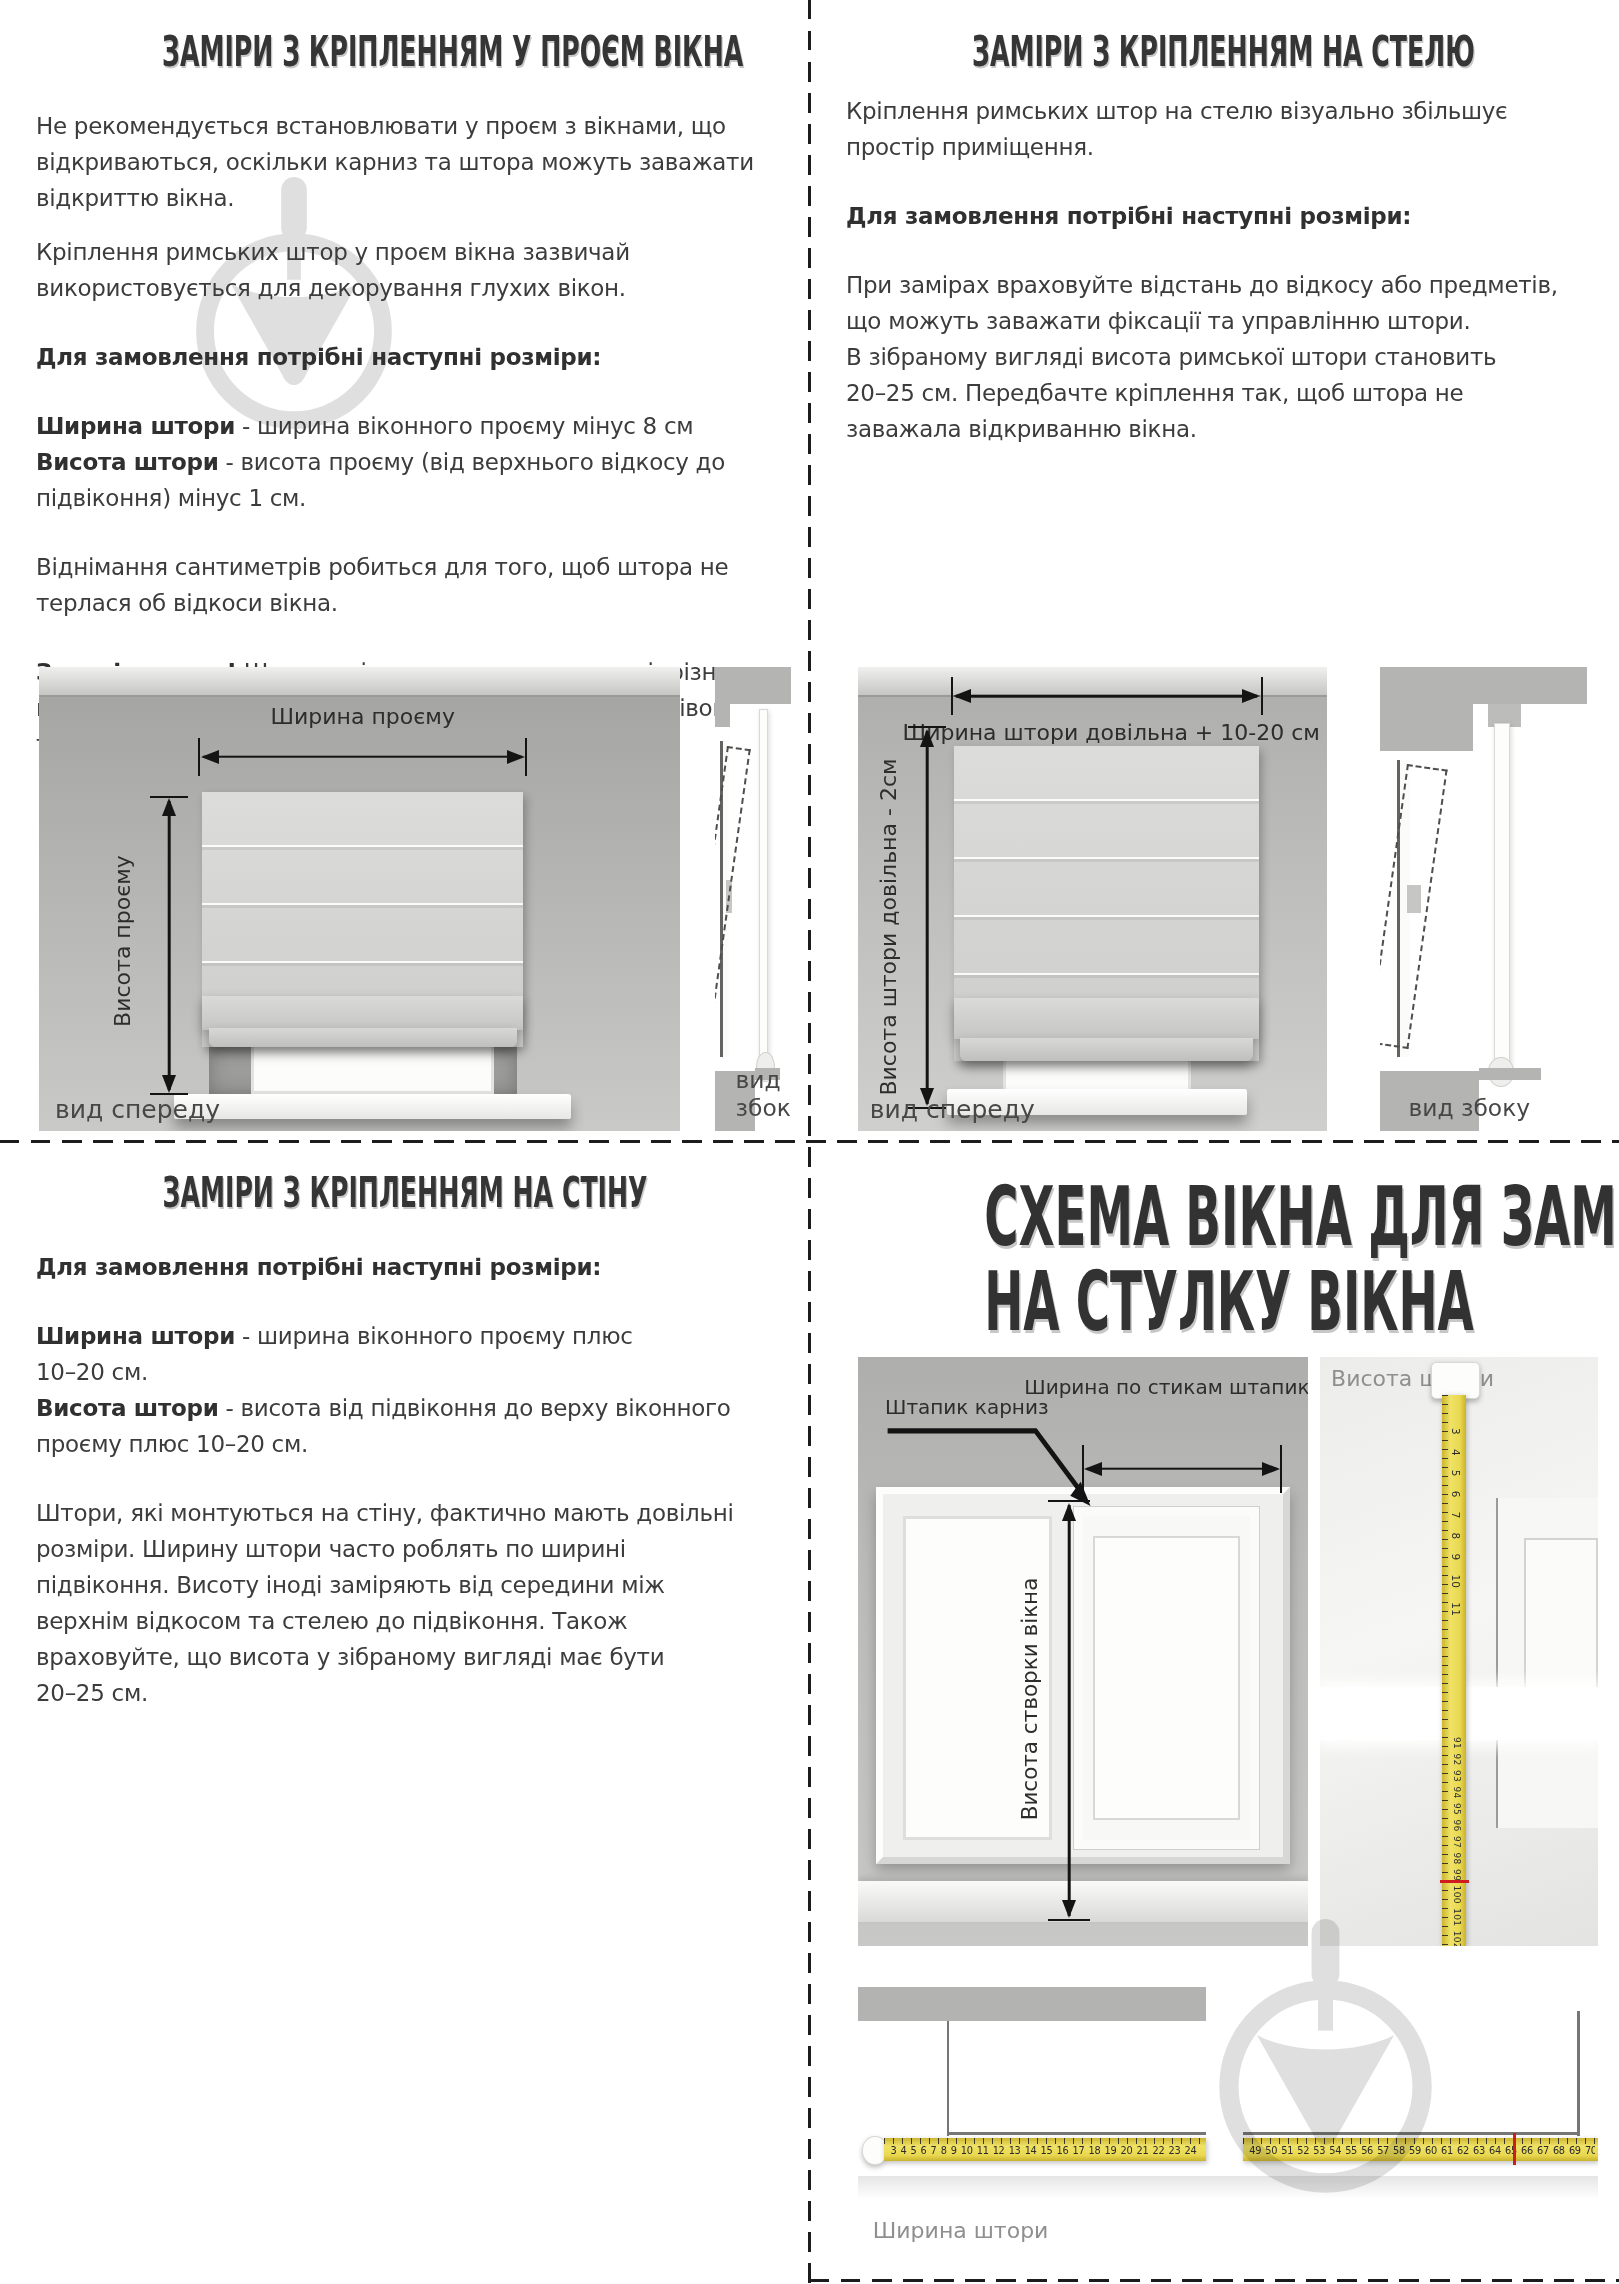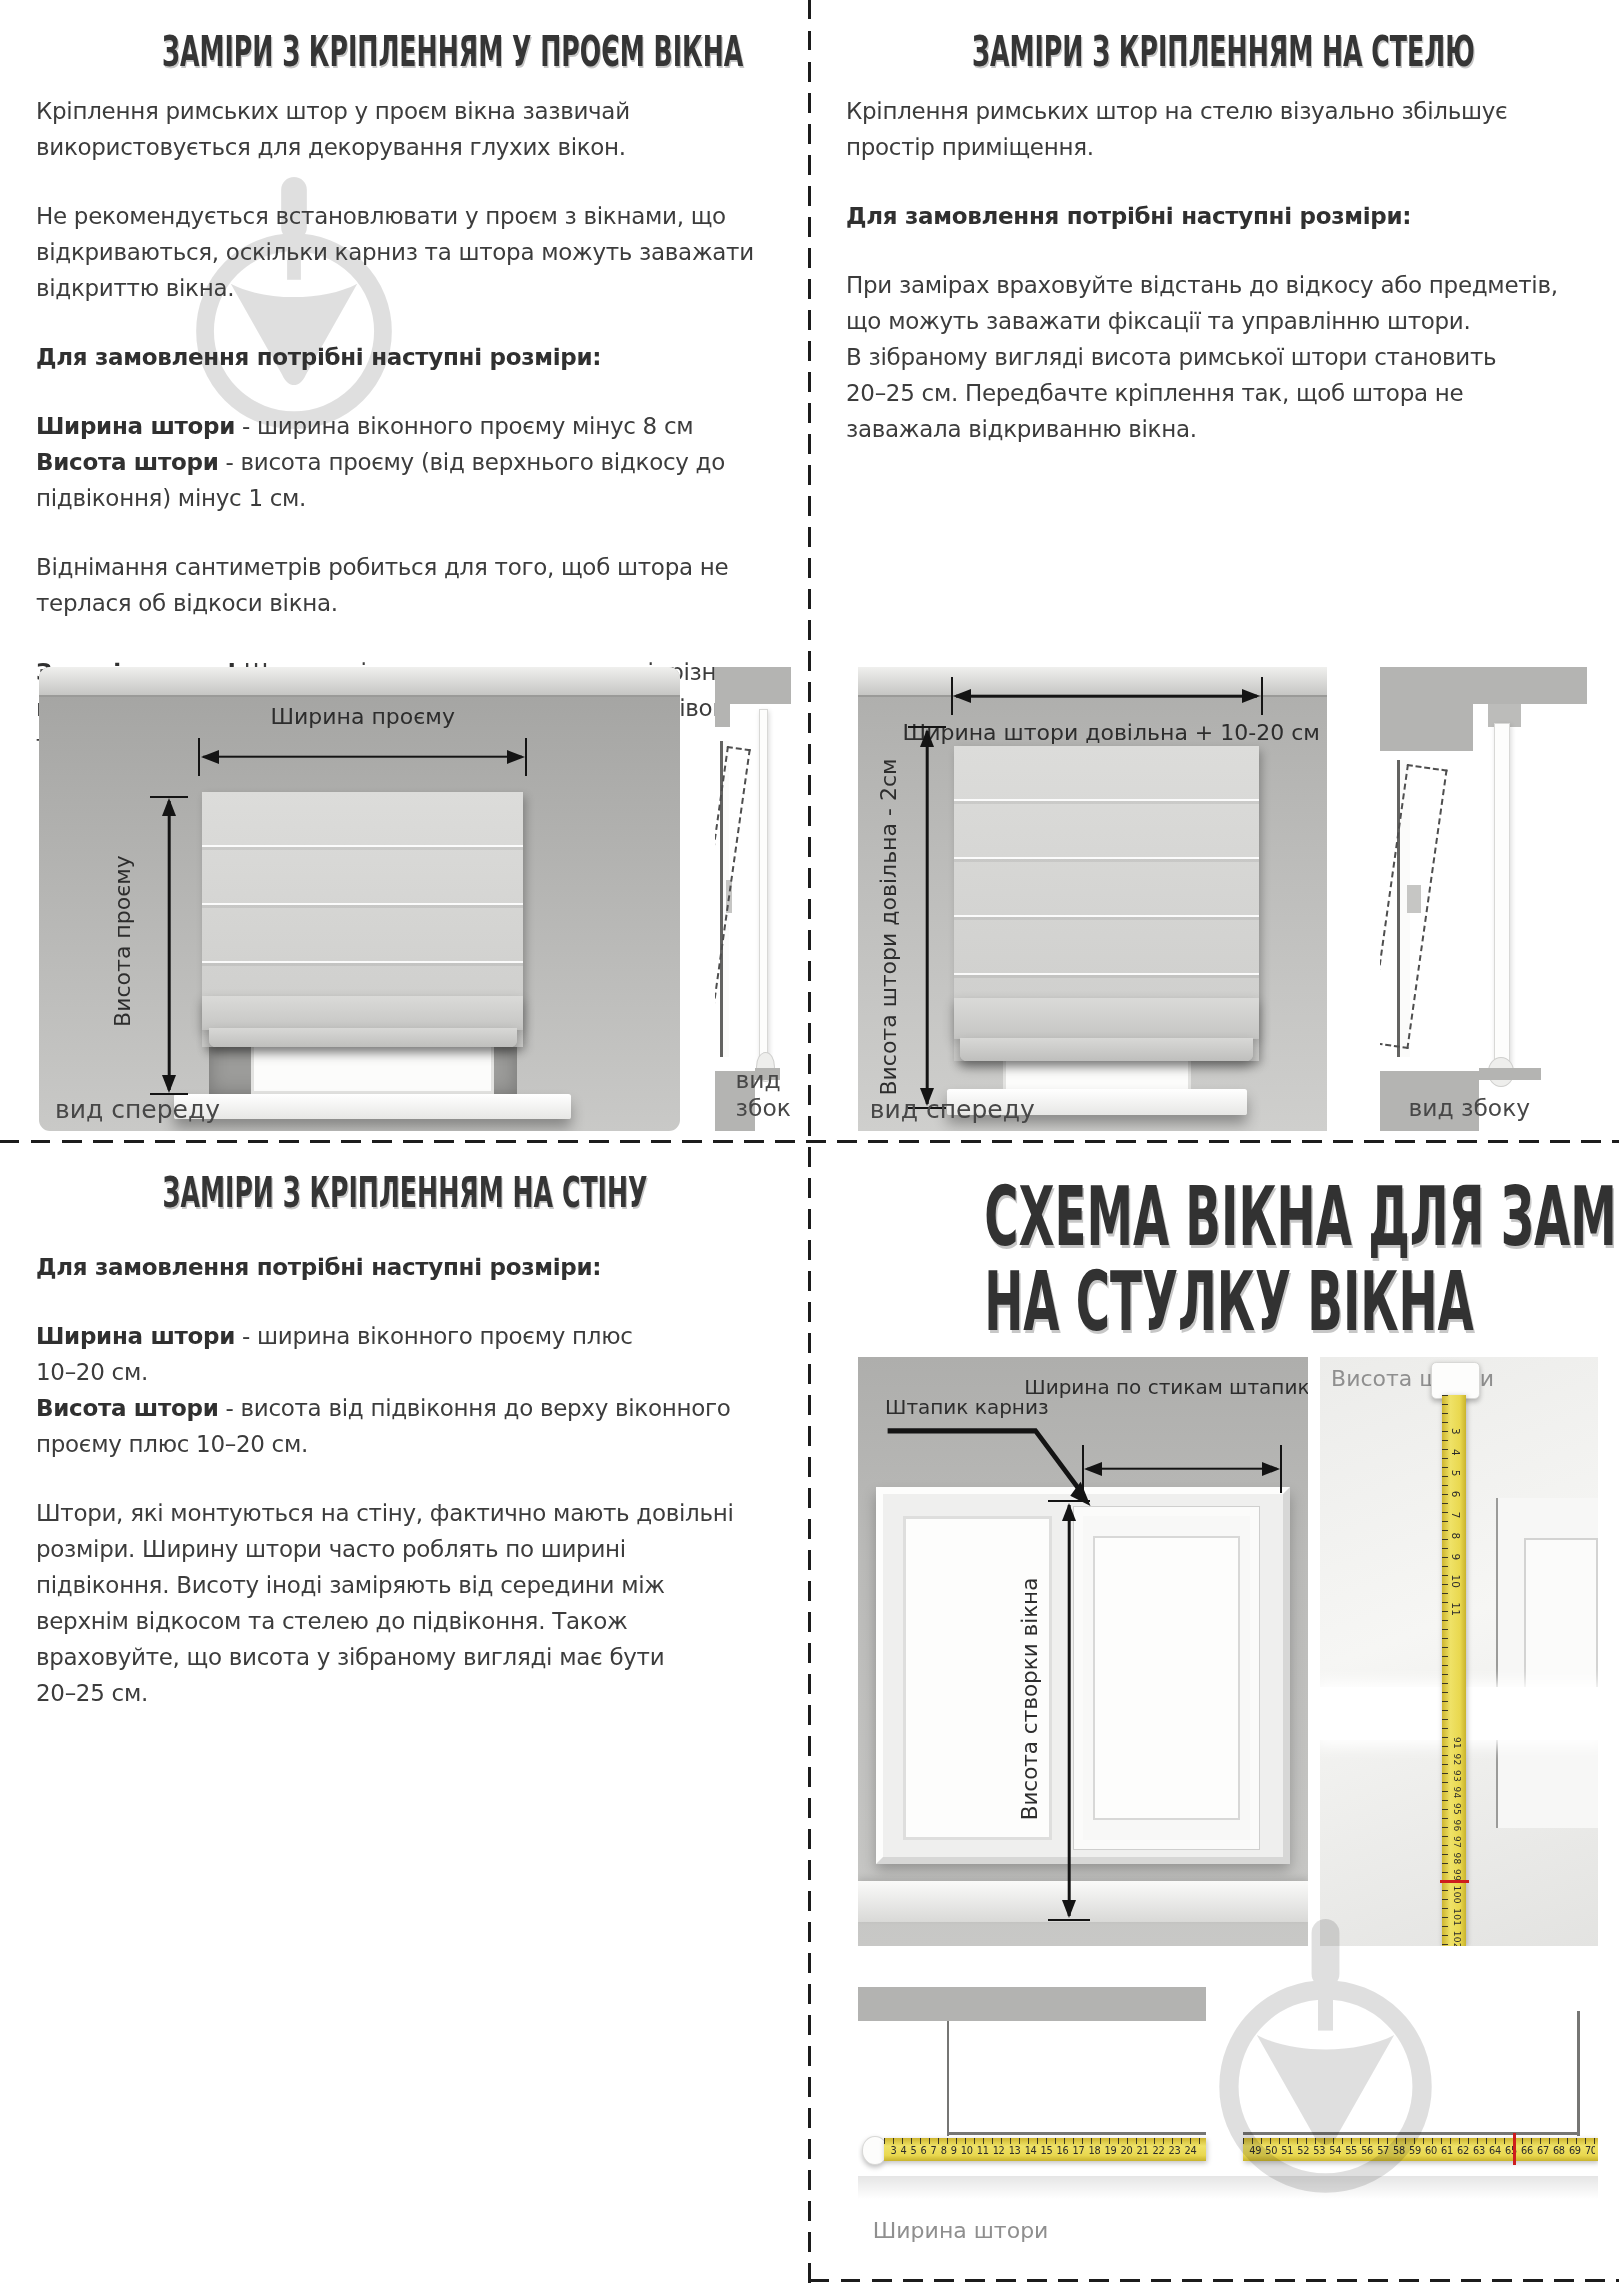--- a/index.html
+++ b/index.html
@@ -144,39 +144,39 @@
   <svg class="wm" style="left:195px;top:177px;width:198px;height:257px;" viewBox="0 0 100 130">
     <circle cx="50" cy="78" r="45" fill="none" stroke="currentColor" stroke-width="9"></circle>
     <rect x="43.5" y="0" width="13" height="32" rx="6.5" fill="currentColor"></rect>
     <rect x="46.5" y="26" width="7" height="26" fill="currentColor"></rect>
     <path d="M18 54 C35 63 65 63 82 54 L56 100 C53 107 47 107 44 100 Z" fill="currentColor"></path>
   </svg>
 
   <div class="quad q-tl">
     <span class="qtitle">ЗАМІРИ З КРІПЛЕННЯМ У ПРОЄМ ВІКНА</span>
     <div class="txt">
-      <p class="p pre gap28">Кріплення римських штор у проєм вікна зазвичай
-використовується для декорування глухих вікон.</p>
       <p class="p pre gap50">Не рекомендується встановлювати у проєм з вікнами, що
 відкриваються, оскільки карниз та штора можуть заважати
 відкриттю вікна.</p>
+      <p class="p pre gap28">Кріплення римських штор у проєм вікна зазвичай
+використовується для декорування глухих вікон.</p>
       <p class="p lead gap50">Для замовлення потрібні наступні розміри:</p>
       <div class="gap50">
         <p class="p"><b>Ширина штори</b><span class="pre"> - ширина віконного проєму мінус 8 см</span></p>
         <p class="p"><b>Висота штори</b><span class="pre"> - висота проєму (від верхнього відкосу до
 підвіконня) мінус 1 см.</span></p>
       </div>
       <p class="p pre gap50">Віднімання сантиметрів робиться для того, щоб штора не
 терлася об відкоси вікна.</p>
       <p class="p gap50"><b>Зверніть увагу!</b><span class="pre"> Ширина віконного проєму може відрізнятися
 внизу і зверху, а також висота може бути різною по лівому
 та правому краях проєму.</span></p>
     </div>
 
-    <div class="photo frontview" style="left:39px;top:667px;width:641px;height:464px;border-radius:11px;">
+    <div class="photo frontview" style="left:39px;top:667px;width:641px;height:464px;">
       <div class="fv ceiling"></div>
       <div class="fv opening" style="left:26.5%;top:28%;width:48%;height:64%;"></div>
       <div class="fv glass" style="left:33%;top:77%;width:38%;height:15%;"></div>
       <div class="fv blind" style="left:25.5%;top:27%;width:50%;height:55%;">
         <div class="folds"></div>
         <div class="stack"></div>
         <div class="flap"></div>
       </div>
       <div class="fv sill" style="left:21%;top:92%;width:62%;height:5.5%;"></div>
       <div class="label c" style="left:50.5%;top:8%;">Ширина проєму</div>

